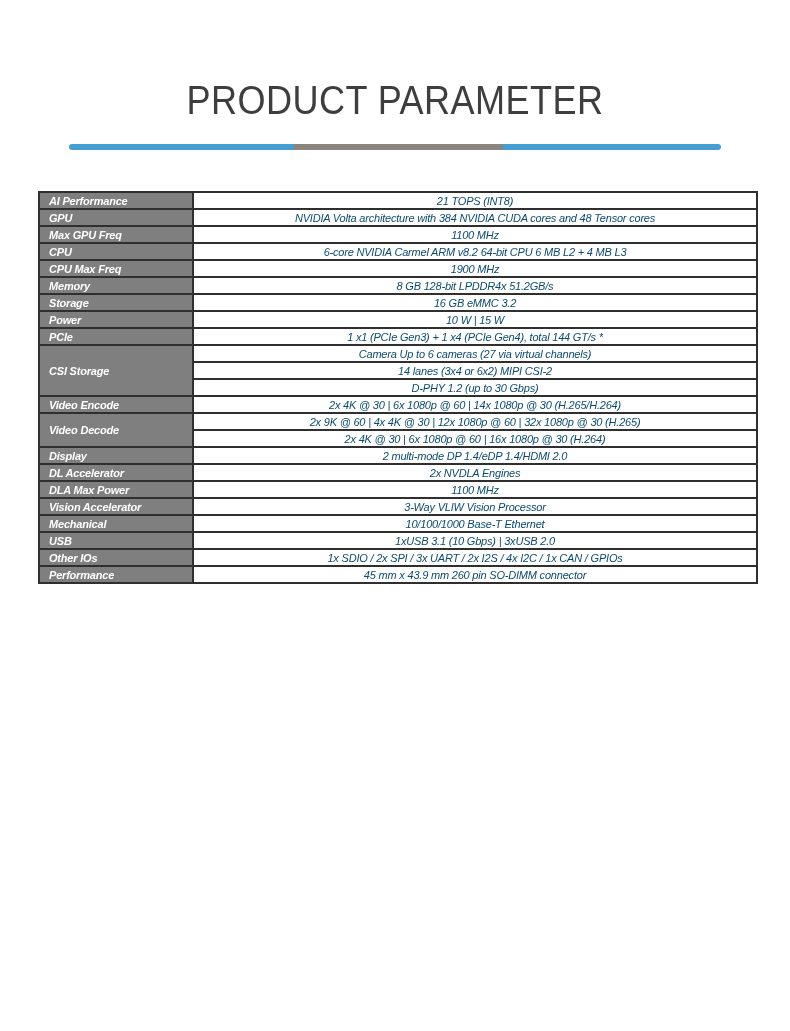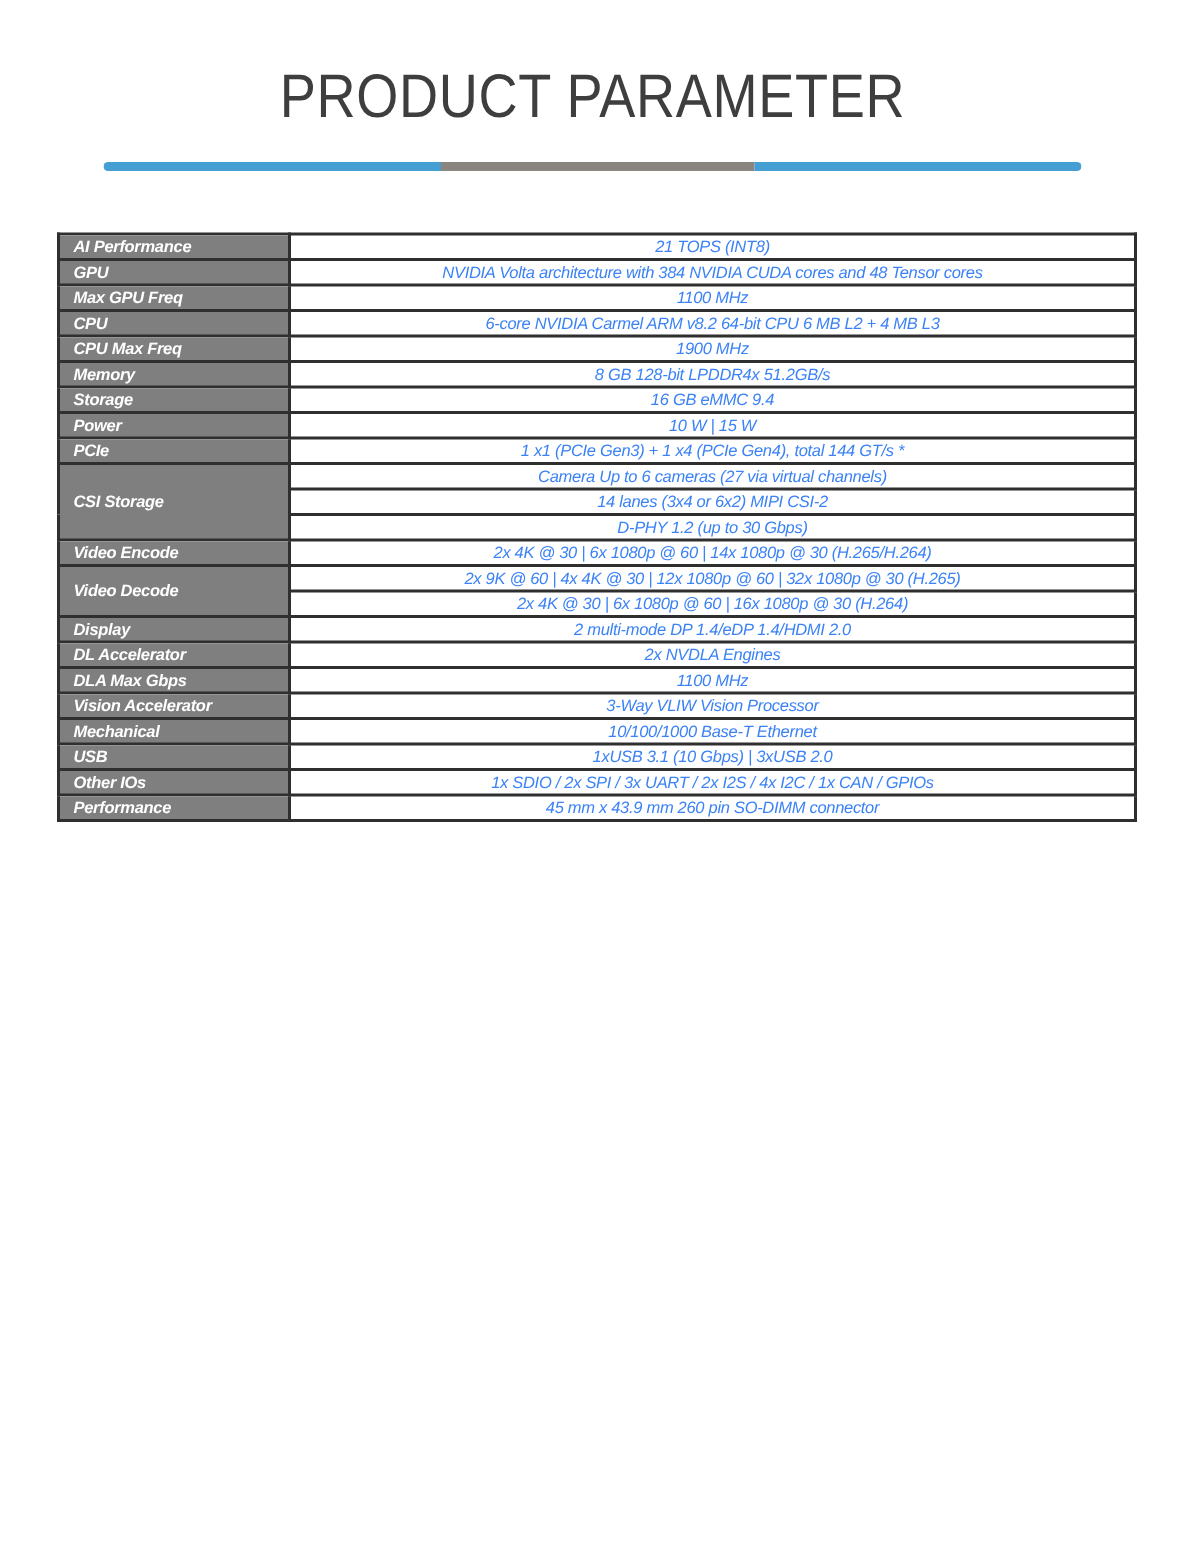--- a/index.html
+++ b/index.html
@@ -5,21 +5,21 @@
   * { box-sizing: border-box; margin: 0; padding: 0; }
   html, body {
     width: 790px;
     background: #ffffff;
     font-family: "Liberation Sans", "DejaVu Sans", sans-serif;
   }
   body { height: 1031px; overflow: hidden; }
 
   
   .title-wrap {
-    padding-top: 44px;
+    padding-top: 80px;
     text-align: center;
   }
   .page-title {
     display: inline-block;
     font-size: 41px;
     line-height: 41px;
     font-weight: 400;
     font-stretch: condensed;
     color: #3e3e3e;
     letter-spacing: 0.5px;
@@ -63,21 +63,21 @@
   .spec-table th.param-cell {
     background: #7f7f7f;
     color: #ffffff;
     font-weight: 600;
     text-align: left;
     padding-left: 9px;
     vertical-align: middle;
   }
   .spec-table td.value-cell {
     background: #ffffff;
-    color: #3b82f6;
+    color: #0c4a6e;
     font-weight: 400;
     text-align: center;
     vertical-align: middle;
     padding: 0 4px;
   }
 </style>
 </head>
 <body>
 
 <div class="title-wrap">
@@ -115,21 +115,21 @@
     <tr>
       <th class="param-cell">CPU Max Freq</th>
       <td class="value-cell">1900 MHz</td>
     </tr>
     <tr>
       <th class="param-cell">Memory</th>
       <td class="value-cell">8 GB 128-bit LPDDR4x 51.2GB/s</td>
     </tr>
     <tr>
       <th class="param-cell">Storage</th>
-      <td class="value-cell">16 GB eMMC 9.4</td>
+      <td class="value-cell">16 GB eMMC 3.2</td>
     </tr>
     <tr>
       <th class="param-cell">Power</th>
       <td class="value-cell">10 W | 15 W</td>
     </tr>
     <tr>
       <th class="param-cell">PCIe</th>
       <td class="value-cell">1 x1 (PCIe Gen3) + 1 x4 (PCIe Gen4), total 144 GT/s *</td>
     </tr>
     <tr>
@@ -155,21 +155,21 @@
     </tr>
     <tr>
       <th class="param-cell">Display</th>
       <td class="value-cell">2 multi-mode DP 1.4/eDP 1.4/HDMI 2.0</td>
     </tr>
     <tr>
       <th class="param-cell">DL Accelerator</th>
       <td class="value-cell">2x NVDLA Engines</td>
     </tr>
     <tr>
-      <th class="param-cell">DLA Max Gbps</th>
+      <th class="param-cell">DLA Max Power</th>
       <td class="value-cell">1100 MHz</td>
     </tr>
     <tr>
       <th class="param-cell">Vision Accelerator</th>
       <td class="value-cell">3-Way VLIW Vision Processor</td>
     </tr>
     <tr>
       <th class="param-cell">Mechanical</th>
       <td class="value-cell">10/100/1000 Base-T Ethernet</td>
     </tr>

